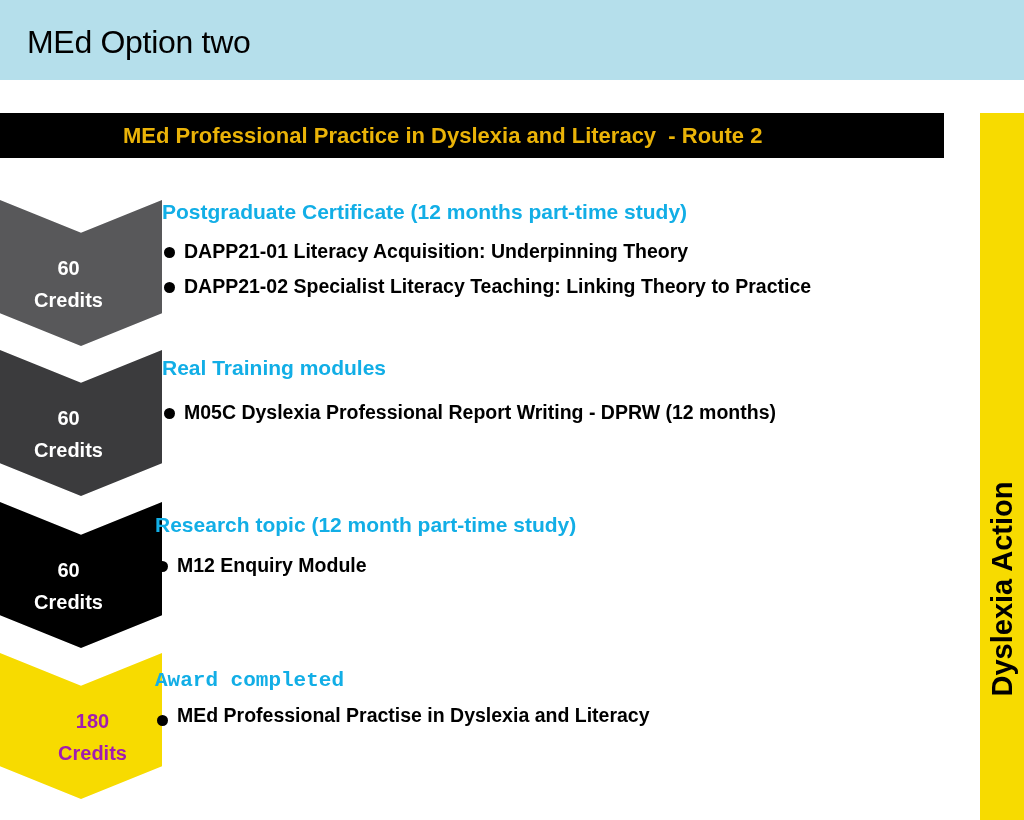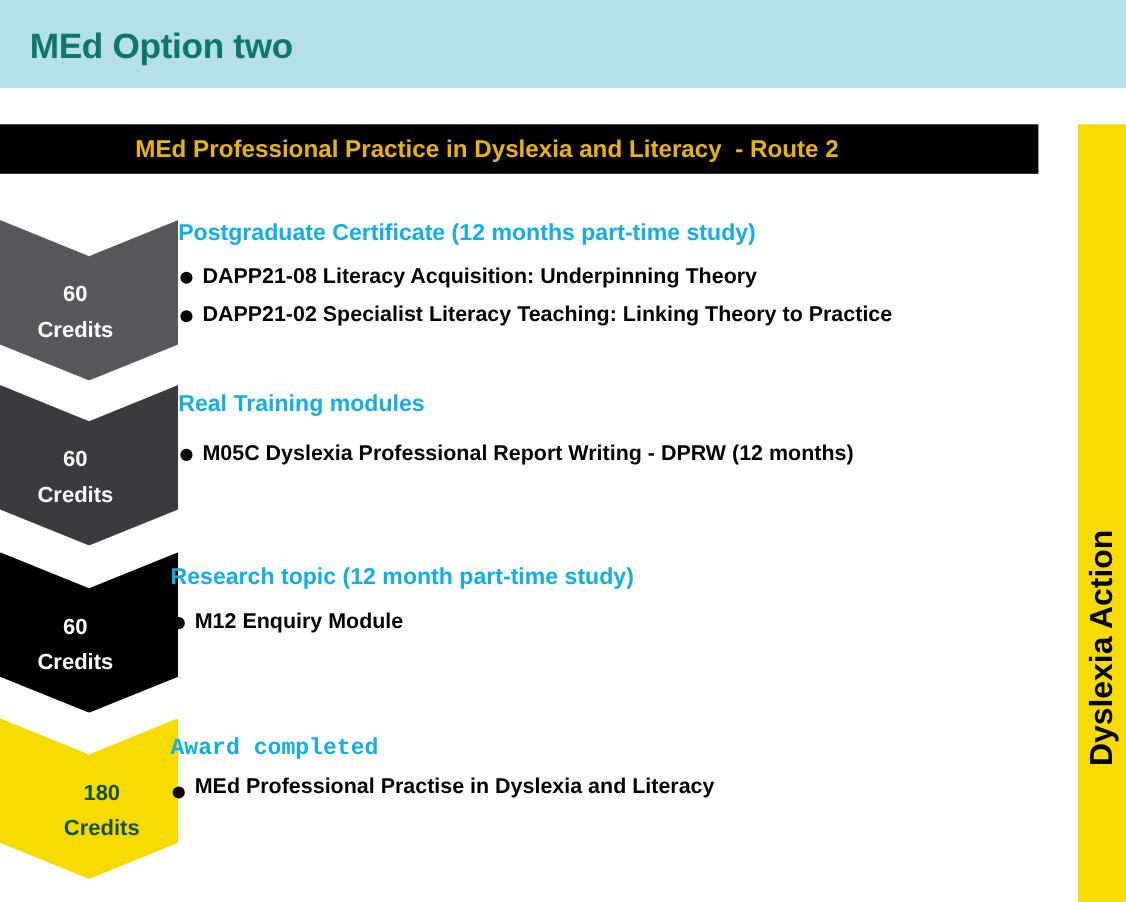--- a/index.html
+++ b/index.html
@@ -5,21 +5,21 @@
     * { margin: 0; padding: 0; box-sizing: border-box; }
     html, body { width: 1024px; height: 820px; background: #ffffff; overflow: hidden; }
     body { position: relative; font-family: "Liberation Sans", "DejaVu Sans", sans-serif; color: #000; }
 
     .header-band {
       position: absolute; left: 0; top: 0; width: 1024px; height: 80px;
       background: #b5dfeb;
     }
     .header-title {
       position: absolute; left: 27px; top: 24px;
-      font-size: 32px; font-weight: bold; letter-spacing: -0.3px; color: #0f766e; text-align: right;
+      font-size: 32px; font-weight: normal; letter-spacing: -0.3px; color: #000000; text-align: right;
     }
 
     .route-bar {
       position: absolute; left: 0; top: 113px; width: 944px; height: 45px;
       background: #000;
     }
     .route-title {
       position: absolute; left: 123px; top: 10px;
       font-size: 22px; font-weight: bold; color: #eab308; white-space: pre;
     }
@@ -40,21 +40,21 @@
     }
     .chevron-text {
       position: absolute; left: 0; width: 137px; text-align: center;
       font-size: 20px; font-weight: bold; line-height: 32px;
     }
     .chev-1 { top: 200px; background: #58585a; }
     .chev-2 { top: 350px; background: #3b3b3d; }
     .chev-3 { top: 502px; background: #000000; }
     .chev-4 { top: 653px; background: #f7db00; }
     .chev-1 .chevron-text, .chev-2 .chevron-text, .chev-3 .chevron-text { color: #fff; top: 52px; }
-    .chev-4 .chevron-text { color: #14532d; top: 52px; padding-left: 48px; }
+    .chev-4 .chevron-text { color: #a21caf; top: 52px; padding-left: 48px; }
 
     .section { position: absolute; }
     .section-heading {
       font-size: 21px; font-weight: bold; color: #12aee6; white-space: nowrap;
     }
     .item {
       position: relative; font-size: 19.5px; font-weight: bold; color: #000;
       white-space: nowrap; padding-left: 22px;
     }
     .bullet {
@@ -117,21 +117,21 @@
   <div class="chevron-text">
     <div>180</div>
     <div>Credits</div>
   </div>
 </div>
 
 <div class="section sec-1">
   <div class="section-heading">Postgraduate Certificate (12 months part-time study)</div>
   <div class="item">
     <span class="bullet"></span>
-    <span>DAPP21-08 Literacy Acquisition: Underpinning Theory</span>
+    <span>DAPP21-01 Literacy Acquisition: Underpinning Theory</span>
   </div>
   <div class="item">
     <span class="bullet"></span>
     <span>DAPP21-02 Specialist Literacy Teaching: Linking Theory to Practice</span>
   </div>
 </div>
 
 <div class="section sec-2">
   <div class="section-heading">Real Training modules</div>
   <div class="item" style="margin-bottom:0">

